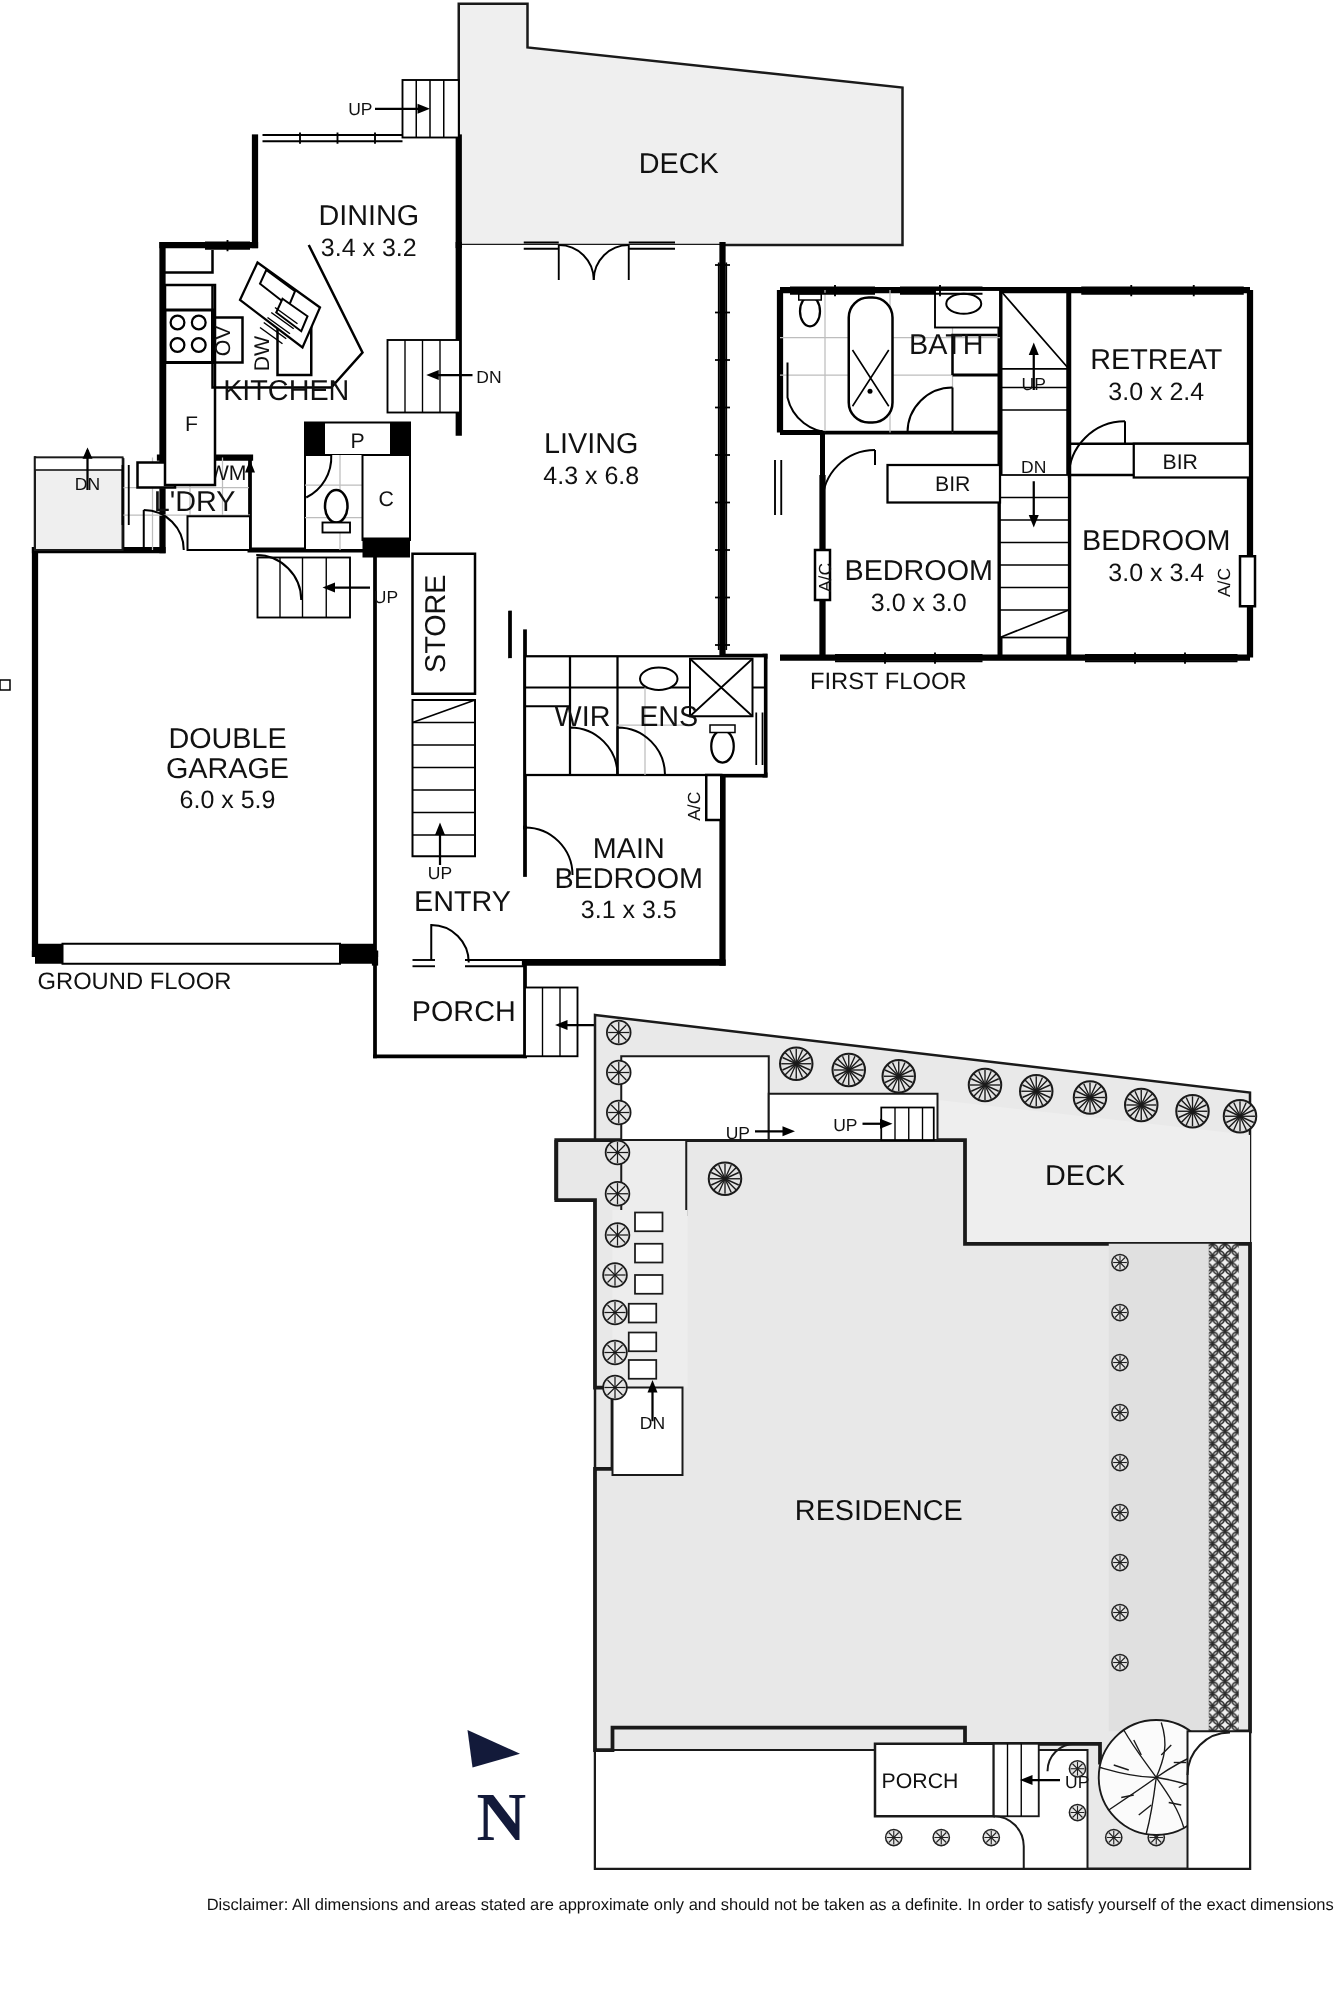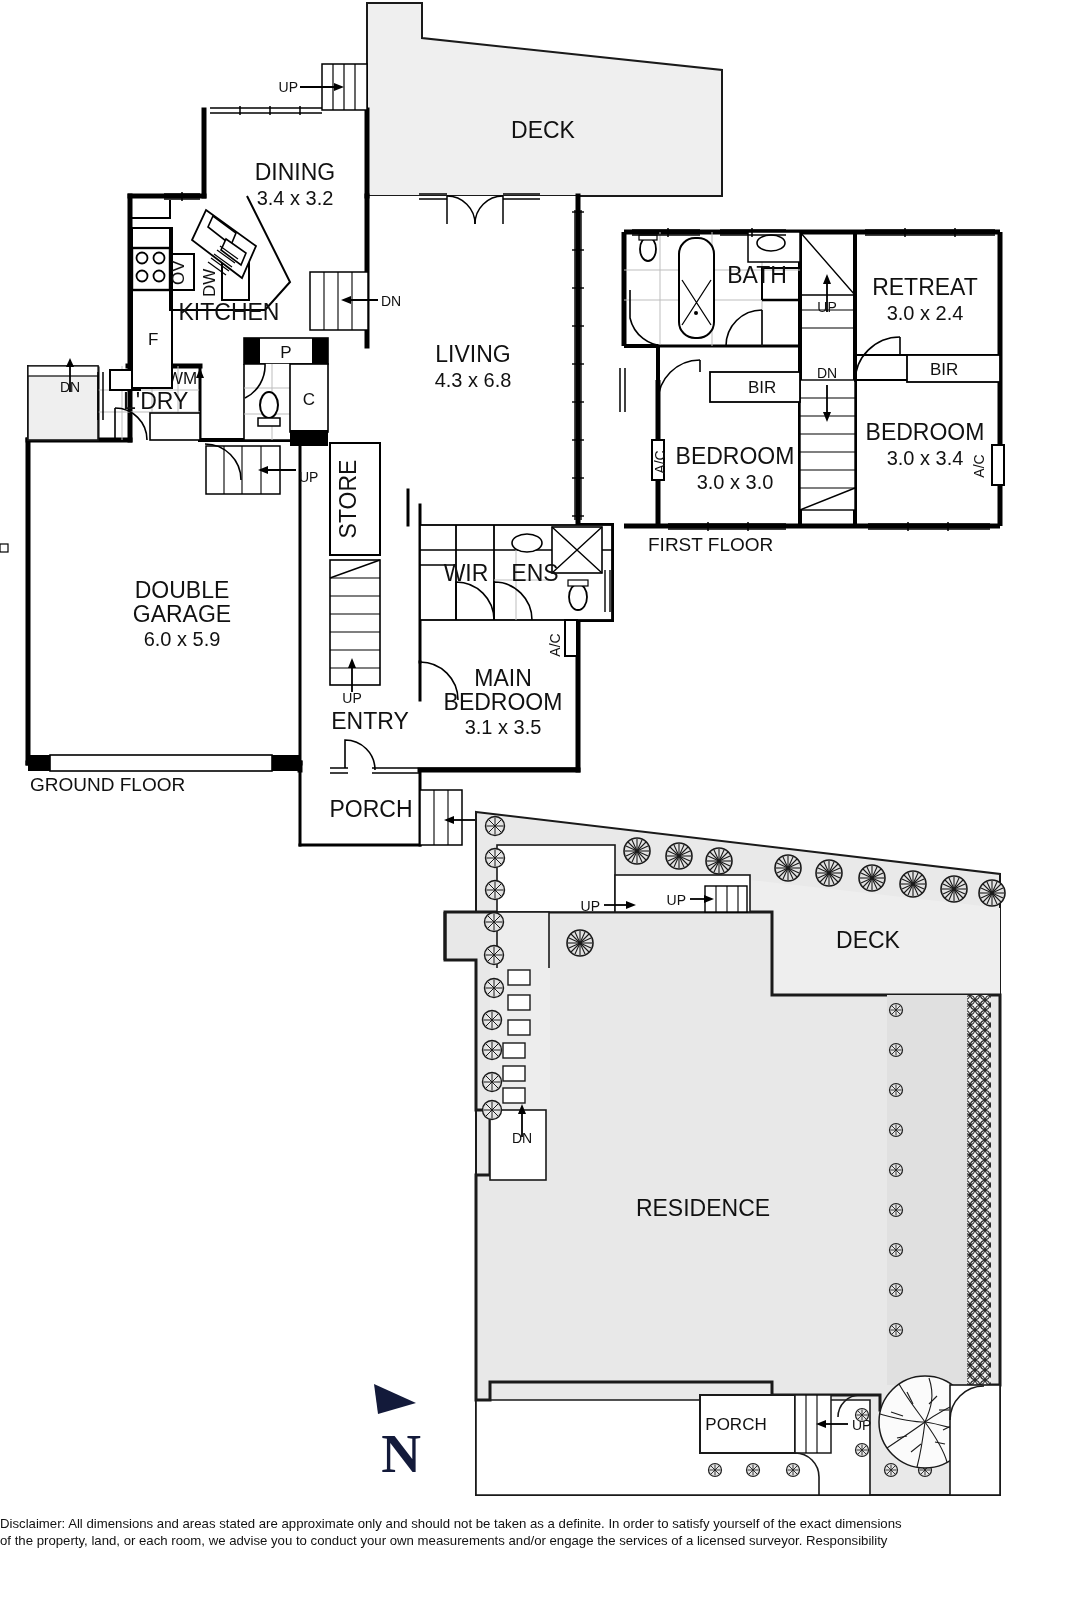--- a/index.html
+++ b/index.html
@@ -6,21 +6,21 @@
   body{width:1067px;height:1600px;position:relative;overflow:hidden;
        font-family:"Liberation Sans",sans-serif;color:#111;}
   #plan{position:absolute;left:0;top:0;width:1067px;height:1600px;}
   svg{display:block;}
   .lbl{font-family:"Liberation Sans",sans-serif;fill:#111;}
   .rm{font-size:23px;}
   .rmdim{font-size:20px;}
   .sm{font-size:17px;}
   .xs{font-size:14px;}
   .floorlbl{font-size:19px;}
-  .disclaimer{position:absolute;left:0;top:1516px;width:1067px;text-align:left;
+  .disclaimer{position:absolute;left:0;top:1516px;width:1067px;text-align:right;
     font-size:13.2px;line-height:16.5px;color:#111;font-family:"Liberation Sans",sans-serif;}
 </style>
 </head>
 <body>
 
 <div id="plan">
 <svg width="1067" height="1510" viewBox="0 0 1067 1510" xmlns="http://www.w3.org/2000/svg">
   <defs>
 
     <radialGradient id="shrubg" cx="50%" cy="50%" r="50%">
@@ -658,14 +658,13 @@
 
   <g>
     <path d="M374,1384 L416,1403 L378,1414 Z" fill="#131a3a"></path>
     <text x="401" y="1472" text-anchor="middle" fill="#131a3a" style="font-family:'Liberation Serif',serif;font-size:55px;font-weight:700;">N</text>
   </g>
 </svg>
 </div>
 
 <div class="disclaimer">
   <div>Disclaimer: All dimensions and areas stated are approximate only and should not be taken as a definite. In order to satisfy yourself of the exact dimensions</div>
-  <div>of the property, land, or each room, we advise you to conduct your own measurements and/or engage the services of a licensed surveyor. Responsibility</div>
 </div>
 
 </body></html>

